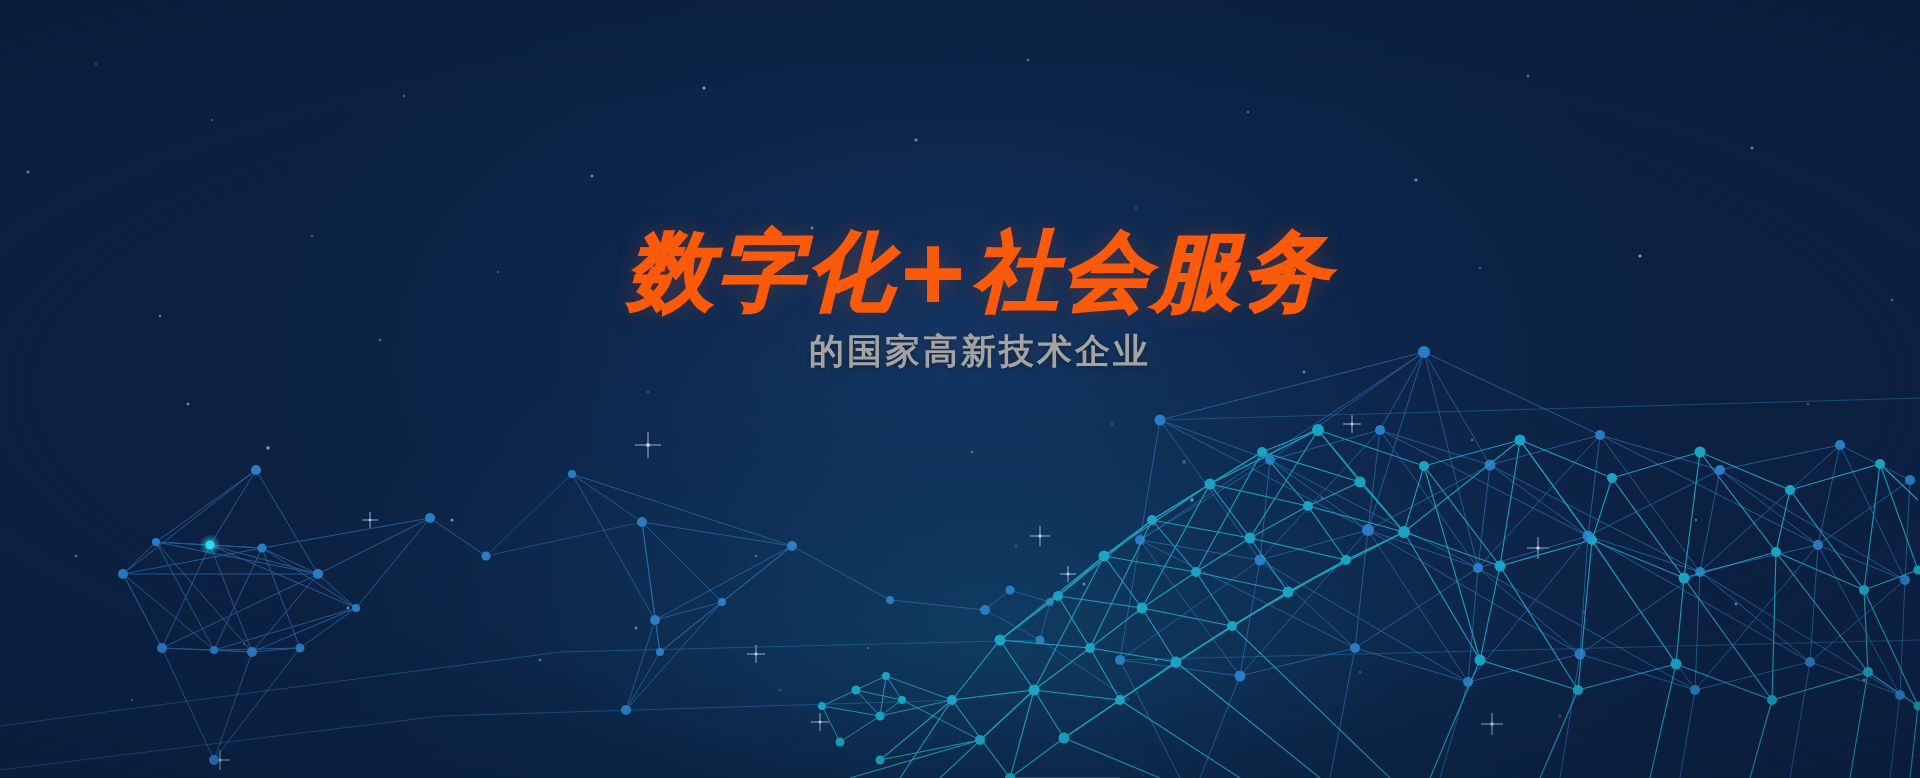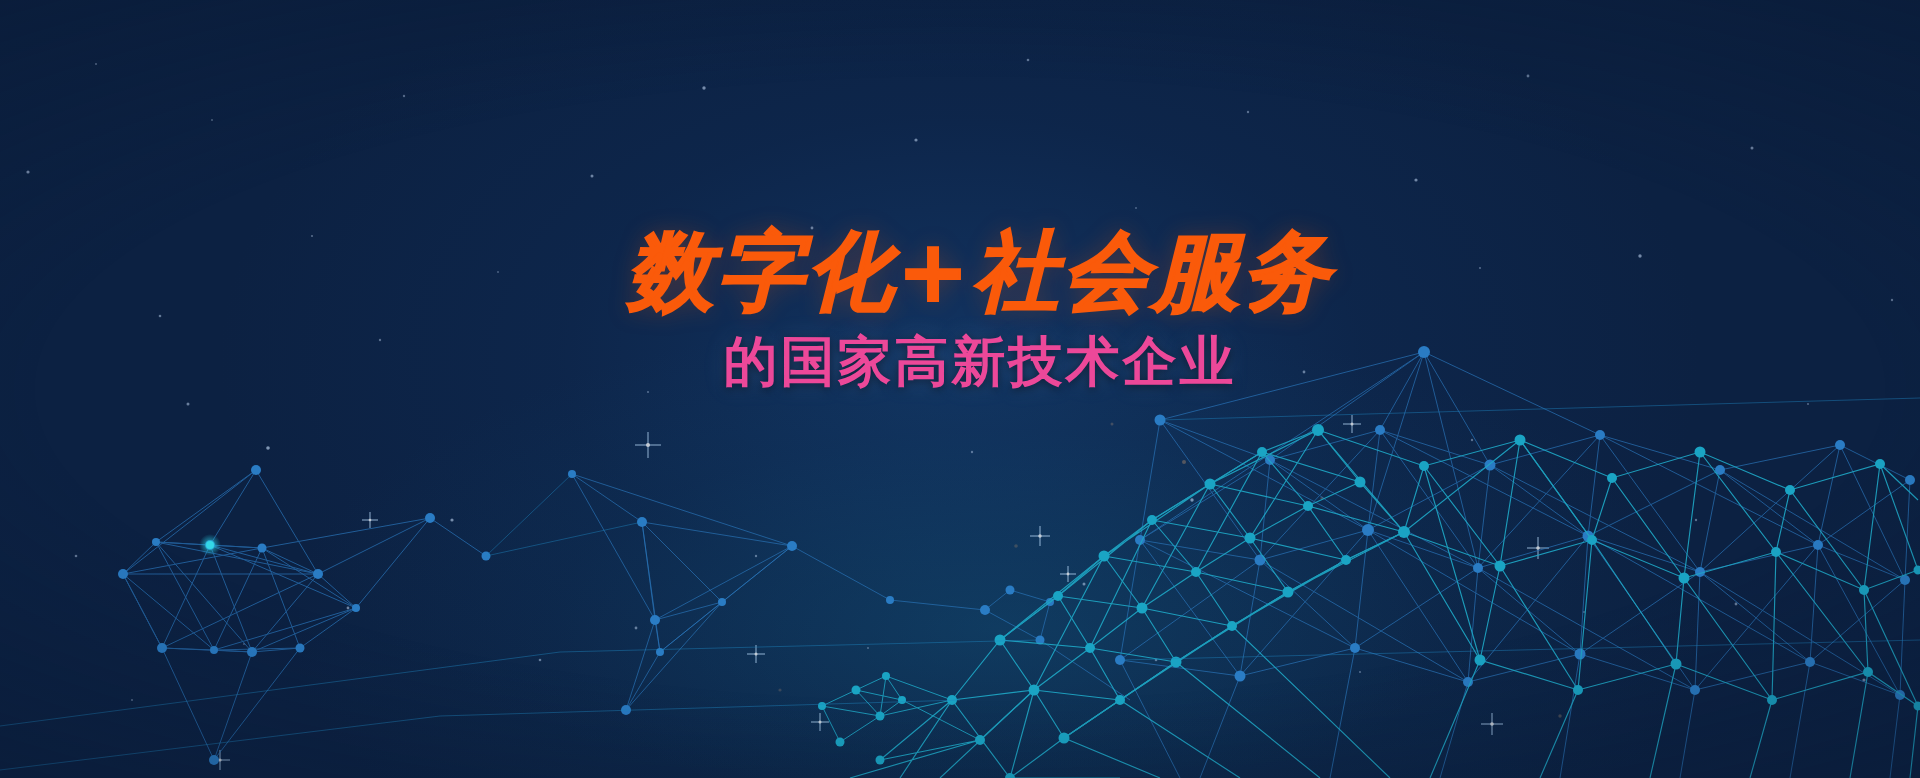--- a/index.html
+++ b/index.html
@@ -46,25 +46,25 @@
     font-style:italic;
     letter-spacing:4px;
     color:#fa5a0a;
     text-shadow:0 0 24px rgba(250,90,10,.28);
     white-space:nowrap;
     -webkit-text-stroke:2px #fa5a0a;
   }
   .subtitle{
     margin:16px 0 0 0;
     font-family:"DejaVu Serif","Liberation Serif",serif;
-    font-size:54px;
+    font-size:35px;
     line-height:1.1;
     font-weight:700;
     letter-spacing:3px;
-    color:#ec4899;
+    color:#a3a3a3;
     text-shadow:0 2px 10px rgba(0,0,0,.55), 0 0 22px rgba(140,190,255,.22);
     white-space:nowrap;
   }
 </style>
 </head>
 <body>
 
 <div class="stage">
 
   <div class="glow-center"></div>

